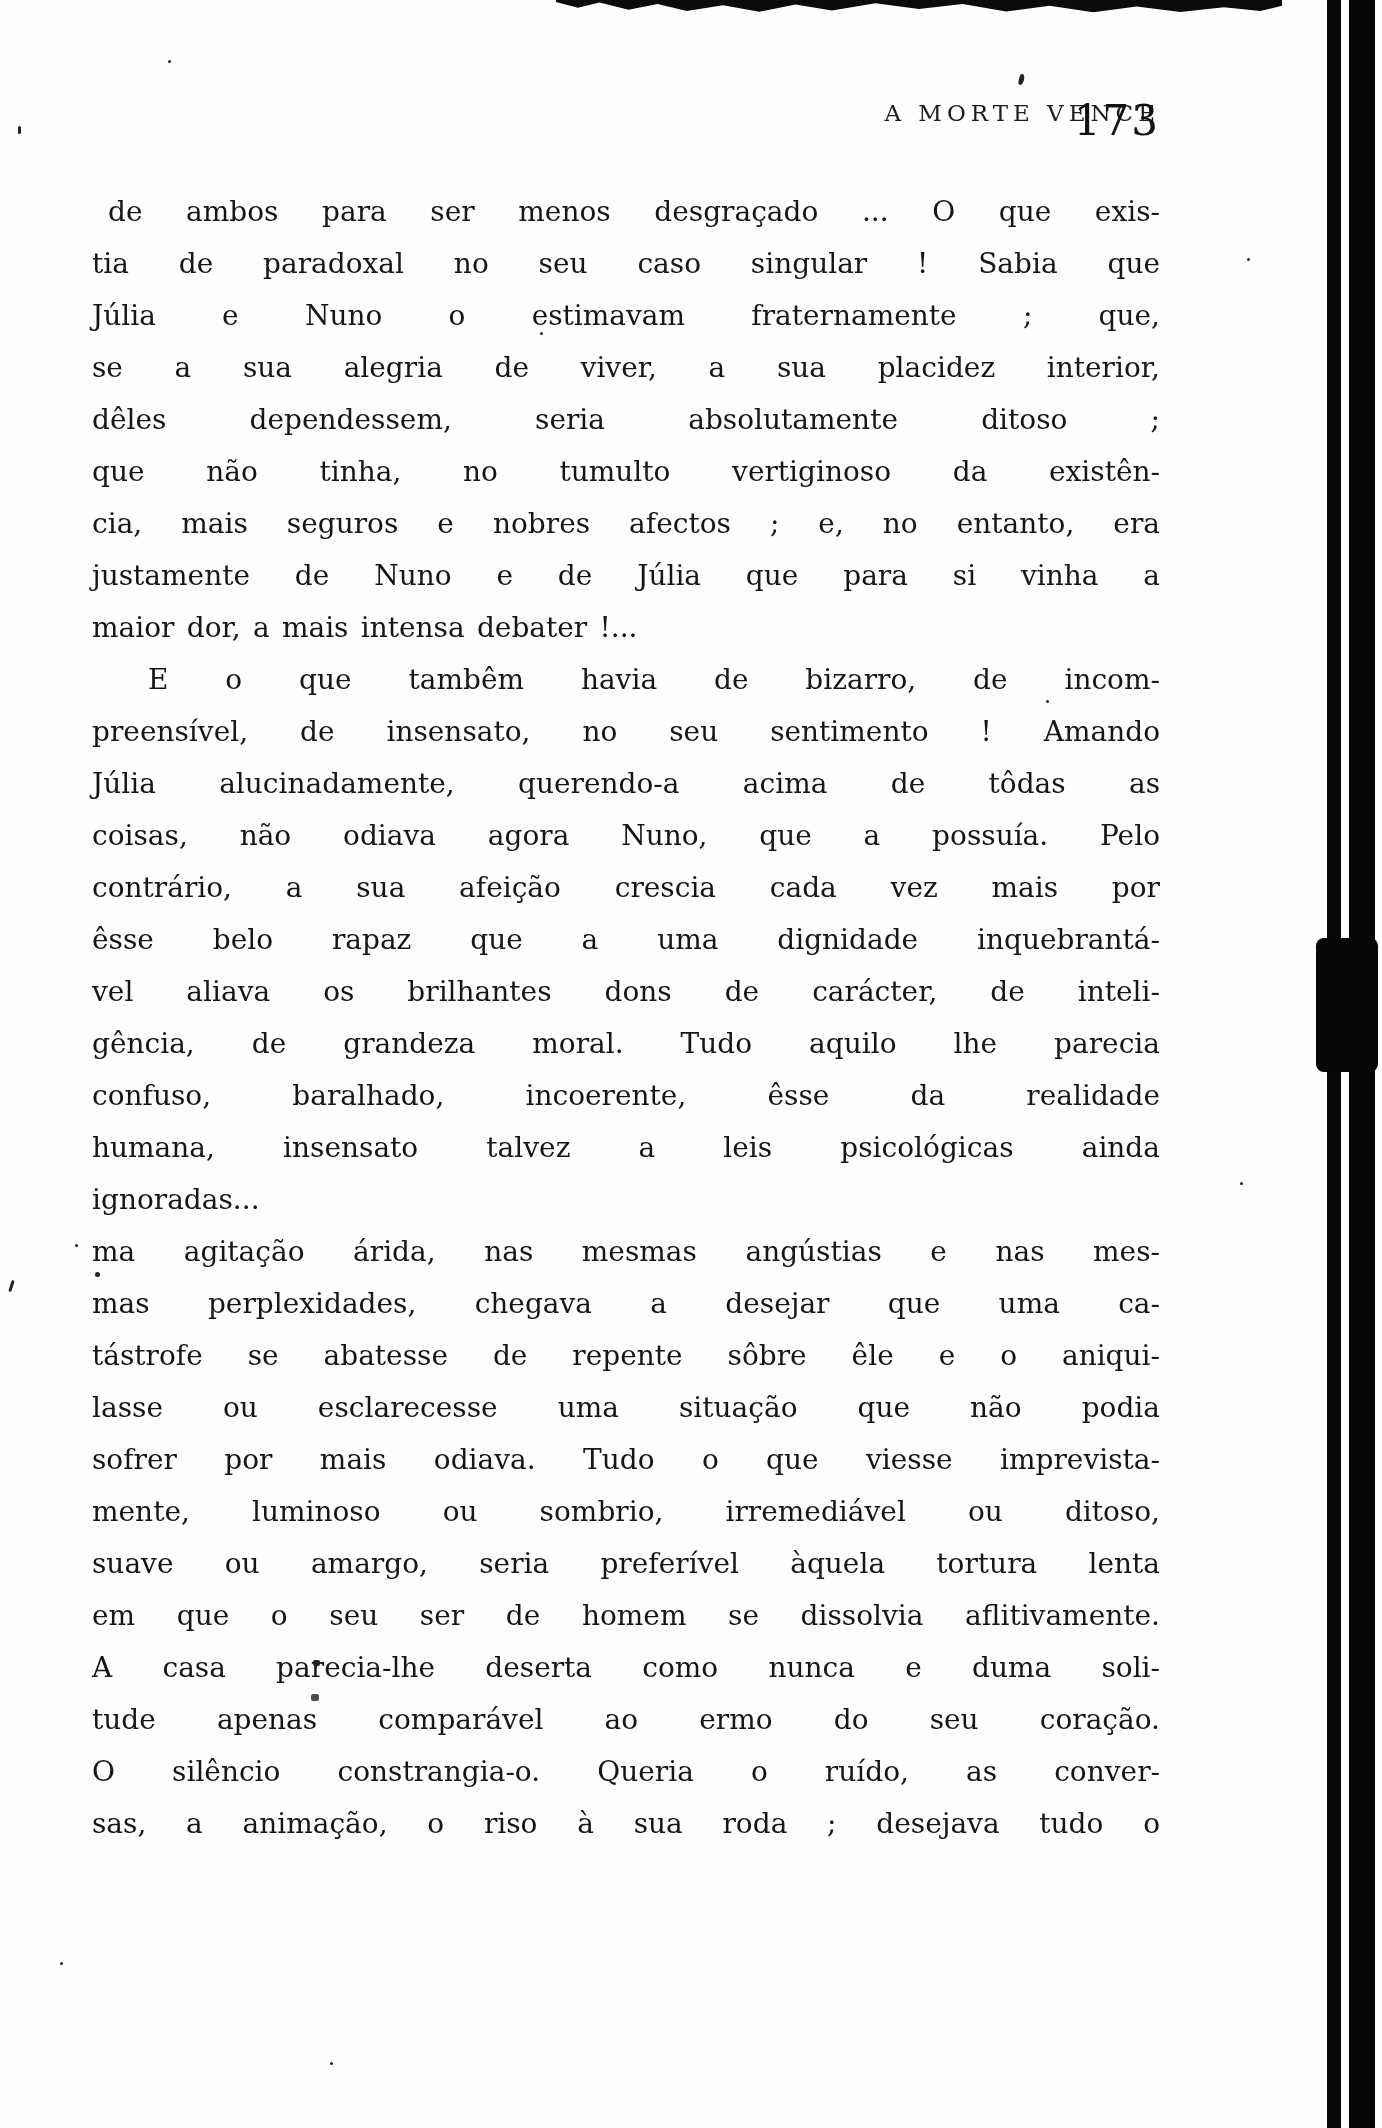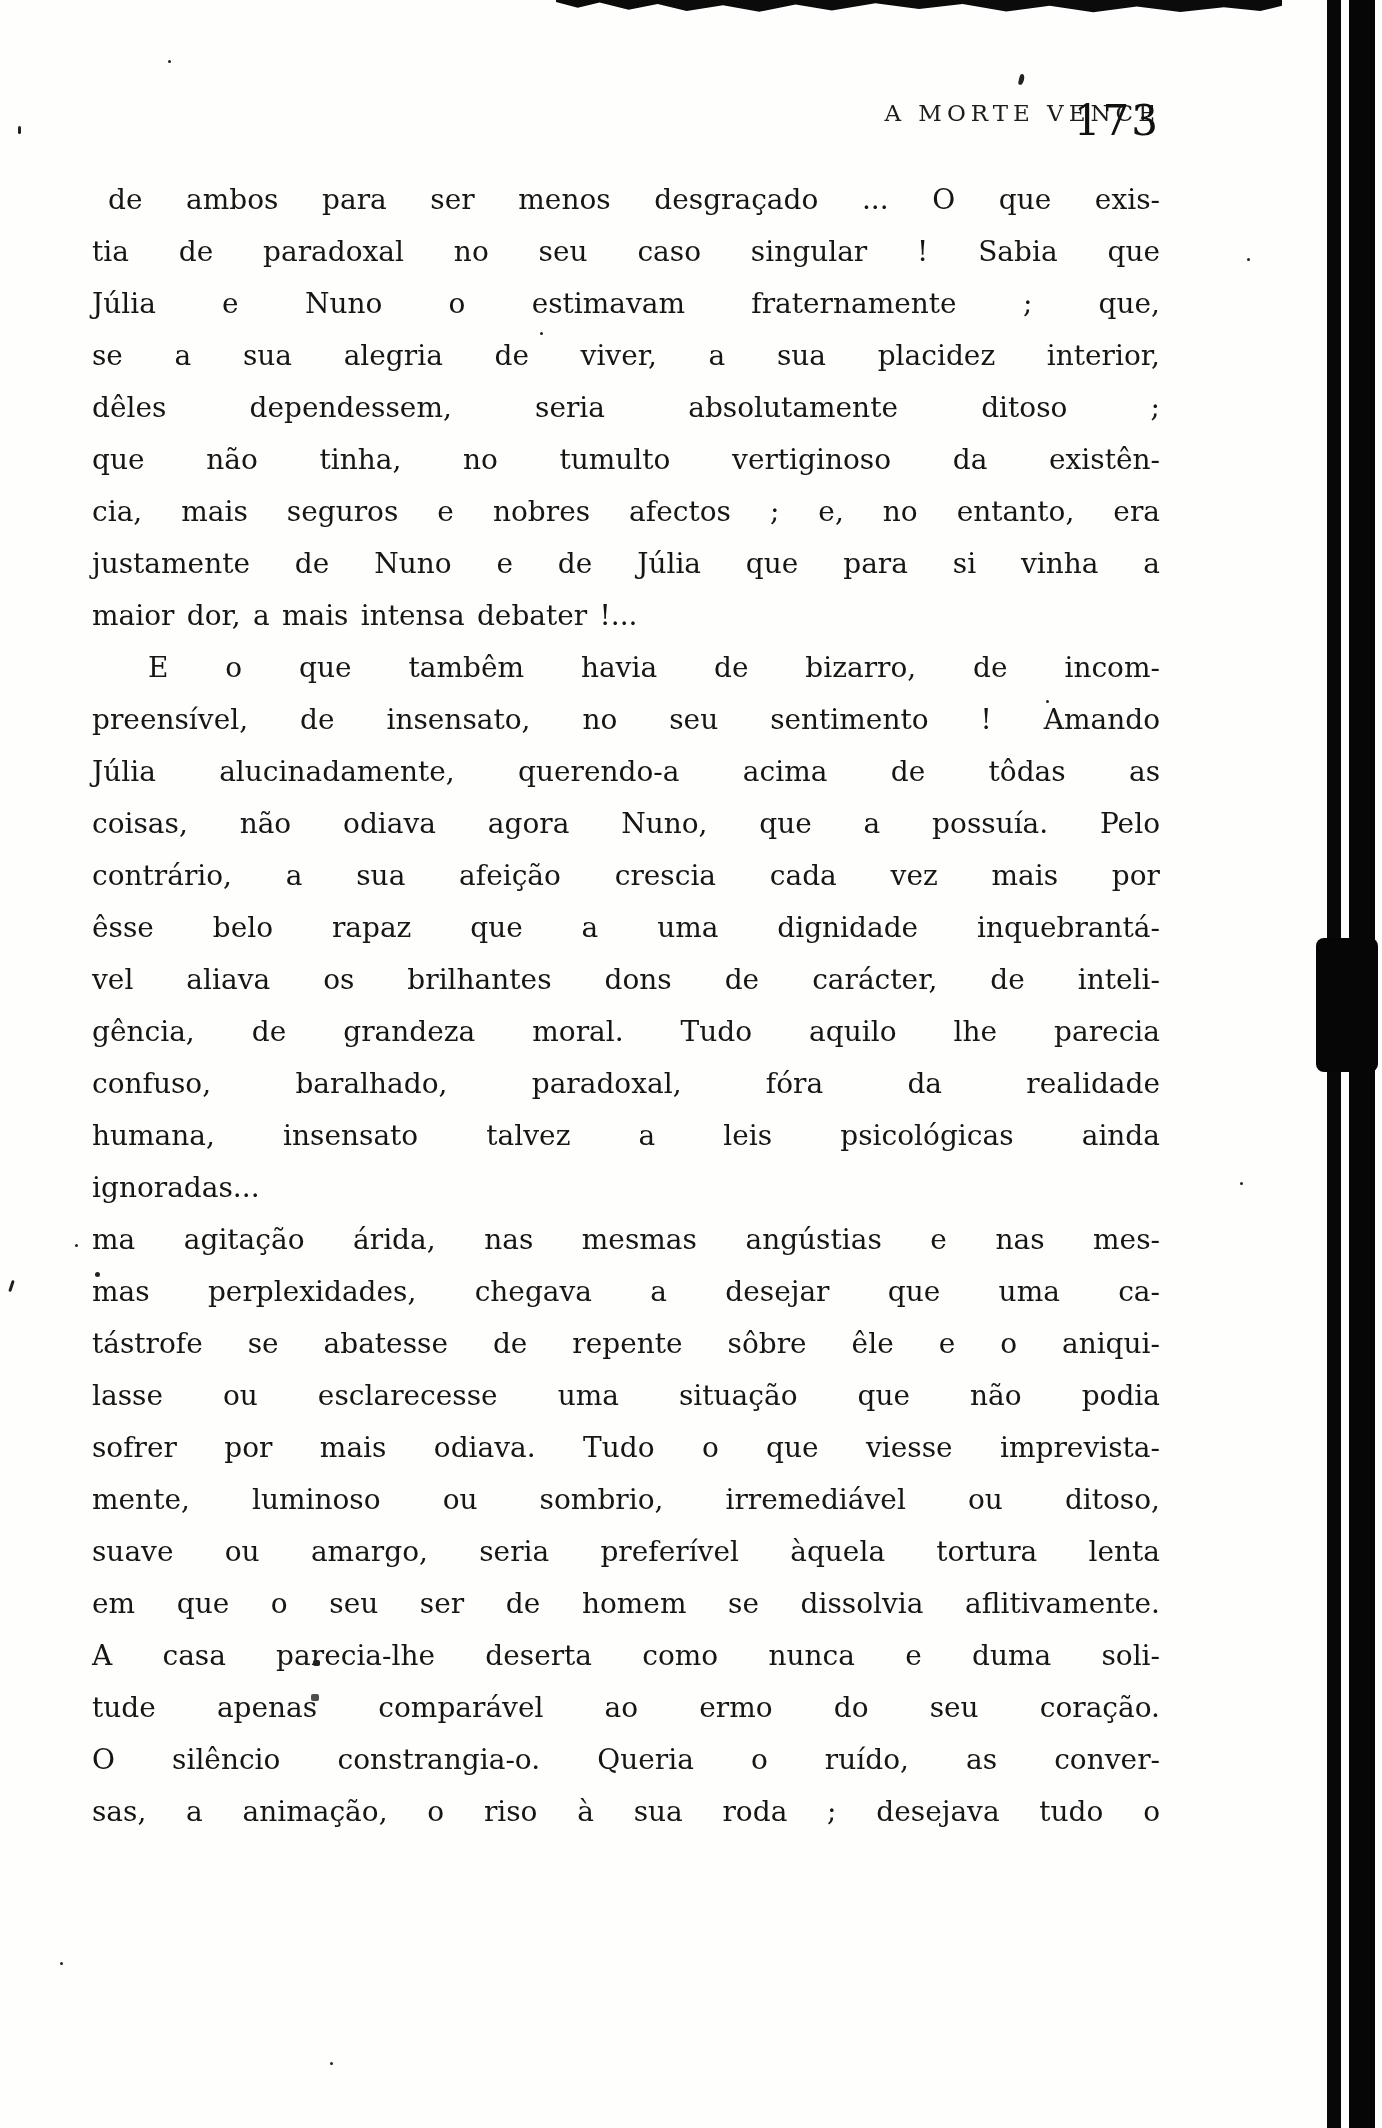--- a/index.html
+++ b/index.html
@@ -33,21 +33,21 @@
     right: 0;
     top: -4px;
     font-size: 42px;
     letter-spacing: 2px;
     color: #111;
   }
   
   .textblock {
     position: absolute;
     left: 92px;
-    top: 174px;
+    top: 186px;
     width: 1068px;
     font-size: 28px;
     line-height: 52px;
     word-spacing: 0.12em;
   }
   .line {
     text-align: justify;
     text-align-last: justify;
     white-space: normal;
     height: 52px;
@@ -109,21 +109,21 @@
     <div class="line">justamente de Nuno e de Júlia que para si vinha a</div>
     <div class="line no-just">maior dor, a mais intensa debater !...</div>
     <div class="line ind-par">E o que tambêm havia de bizarro, de incom-</div>
     <div class="line">preensível, de insensato, no seu sentimento ! Amando</div>
     <div class="line">Júlia alucinadamente, querendo-a acima de tôdas as</div>
     <div class="line">coisas, não odiava agora Nuno, que a possuía. Pelo</div>
     <div class="line">contrário, a sua afeição crescia cada vez mais por</div>
     <div class="line">êsse belo rapaz que a uma dignidade inquebrantá-</div>
     <div class="line">vel aliava os brilhantes dons de carácter, de inteli-</div>
     <div class="line">gência, de grandeza moral. Tudo aquilo lhe parecia</div>
-    <div class="line">confuso, baralhado, paradoxal, fóra da realidade</div>
+    <div class="line">confuso, baralhado, incoerente, êsse da realidade</div>
     <div class="line">humana, insensato talvez a leis psicológicas ainda</div>
     <div class="line no-just">ignoradas...</div>
     <div class="line">ma agitação árida, nas mesmas angústias e nas mes-</div>
     <div class="line">mas perplexidades, chegava a desejar que uma ca-</div>
     <div class="line">tástrofe se abatesse de repente sôbre êle e o aniqui-</div>
     <div class="line">lasse ou esclarecesse uma situação que não podia</div>
     <div class="line">sofrer por mais odiava. Tudo o que viesse imprevista-</div>
     <div class="line">mente, luminoso ou sombrio, irremediável ou ditoso,</div>
     <div class="line">suave ou amargo, seria preferível àquela tortura lenta</div>
     <div class="line">em que o seu ser de homem se dissolvia aflitivamente.</div>

